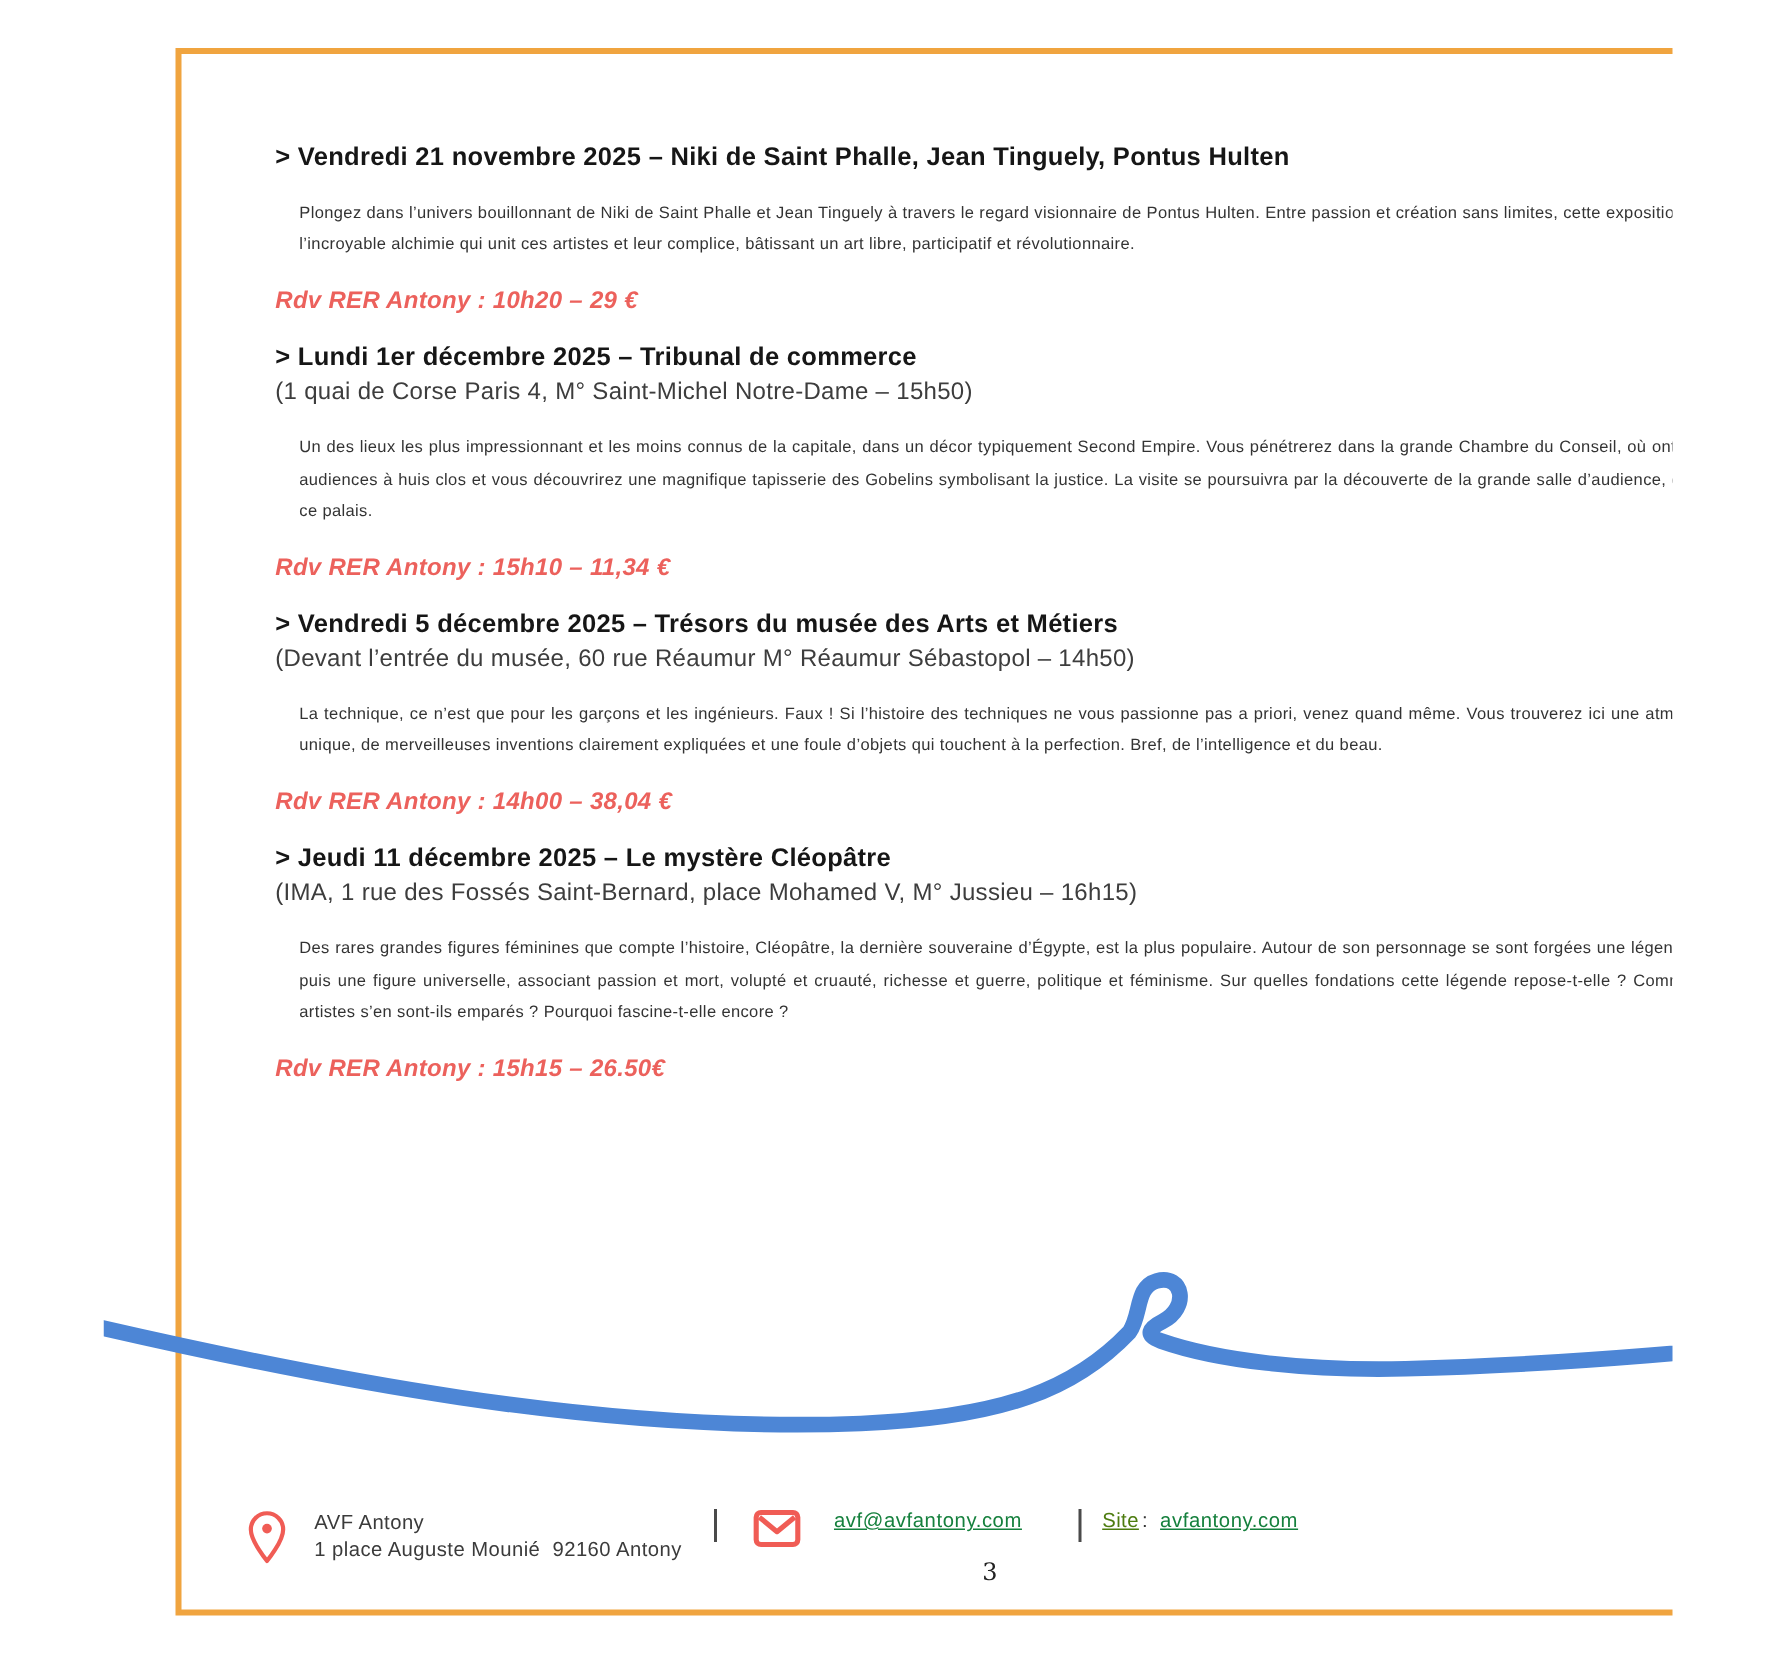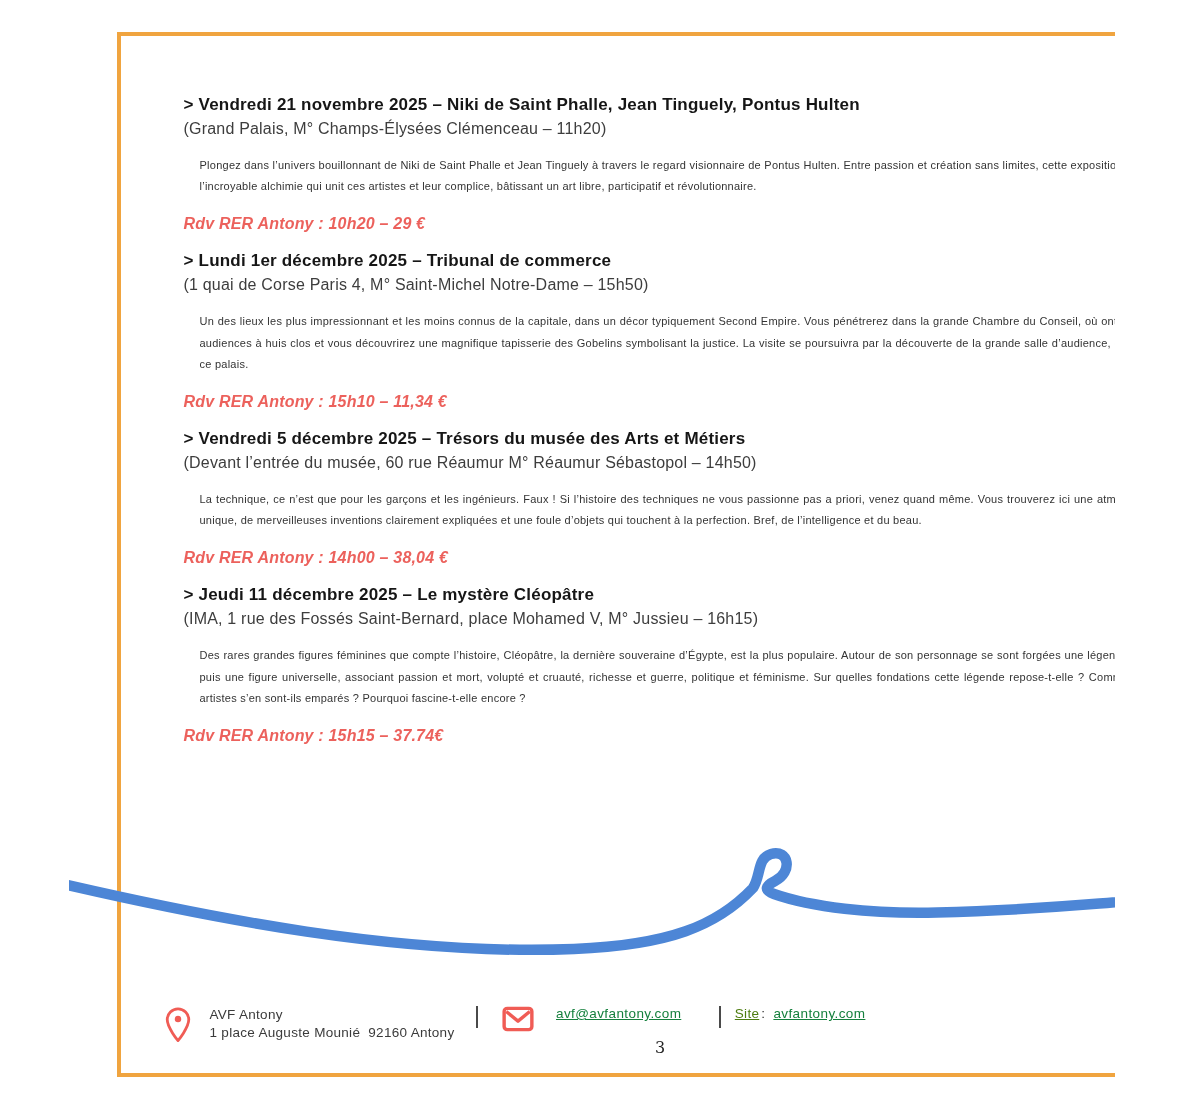--- a/index.html
+++ b/index.html
@@ -64,21 +64,20 @@
 <body>
 
 <div class="page">
 
   <div class="frame"></div>
 
   <main class="content">
 
     <section class="event">
       <h3>&gt; Vendredi 21 novembre 2025 – Niki de Saint Phalle, Jean Tinguely, Pontus Hulten</h3>
-      <p class="loc">(Grand Palais, M° Champs-Élysées Clémenceau – 11h20)</p>
       <p class="desc">Plongez dans l’univers bouillonnant de Niki de Saint Phalle et Jean Tinguely à travers le regard visionnaire de Pontus Hulten. Entre passion et création sans limites, cette exposition révèle l’incroyable alchimie qui unit ces artistes et leur complice, bâtissant un art libre, participatif et révolutionnaire.</p>
       <p class="rdv">Rdv RER Antony : 10h20 – 29 €</p>
     </section>
 
     <section class="event">
       <h3>&gt; Lundi 1er décembre 2025 – Tribunal de commerce</h3>
       <p class="loc">(1 quai de Corse Paris 4, M° Saint-Michel Notre-Dame – 15h50)</p>
       <p class="desc">Un des lieux les plus impressionnant et les moins connus de la capitale, dans un décor typiquement Second Empire. Vous pénétrerez dans la grande Chambre du Conseil, où ont lieu les audiences à huis clos et vous découvrirez une magnifique tapisserie des Gobelins symbolisant la justice. La visite se poursuivra par la découverte de la grande salle d’audience, cœur de ce palais.</p>
       <p class="rdv">Rdv RER Antony : 15h10 – 11,34 €</p>
     </section>
@@ -87,21 +86,21 @@
       <h3>&gt; Vendredi 5 décembre 2025 – Trésors du musée des Arts et Métiers</h3>
       <p class="loc">(Devant l’entrée du musée, 60 rue Réaumur M° Réaumur Sébastopol – 14h50)</p>
       <p class="desc">La technique, ce n’est que pour les garçons et les ingénieurs. Faux ! Si l’histoire des techniques ne vous passionne pas a priori, venez quand même. Vous trouverez ici une atmosphère unique, de merveilleuses inventions clairement expliquées et une foule d’objets qui touchent à la perfection. Bref, de l’intelligence et du beau.</p>
       <p class="rdv">Rdv RER Antony : 14h00 – 38,04 €</p>
     </section>
 
     <section class="event">
       <h3>&gt; Jeudi 11 décembre 2025 – Le mystère Cléopâtre</h3>
       <p class="loc">(IMA, 1 rue des Fossés Saint-Bernard, place Mohamed V, M° Jussieu – 16h15)</p>
       <p class="desc">Des rares grandes figures féminines que compte l’histoire, Cléopâtre, la dernière souveraine d’Égypte, est la plus populaire. Autour de son personnage se sont forgées une légende noire puis une figure universelle, associant passion et mort, volupté et cruauté, richesse et guerre, politique et féminisme. Sur quelles fondations cette légende repose-t-elle ? Comment les artistes s’en sont-ils emparés ? Pourquoi fascine-t-elle encore ?</p>
-      <p class="rdv">Rdv RER Antony : 15h15 – 37.74€</p>
+      <p class="rdv">Rdv RER Antony : 15h15 – 26.50€</p>
     </section>
 
   </main>
 
   <svg class="wave" viewBox="0 0 1183 135" aria-hidden="true">
     <path d="M -15 42
              C 140 78, 330 116, 505 109
              C 600 105, 648 86, 684 48
              C 692 36, 688 18, 702 14
              C 720 9, 724 32, 706 41

